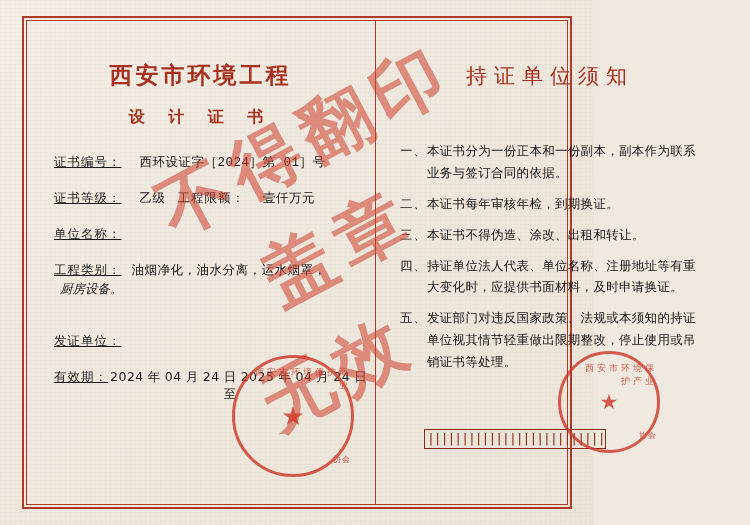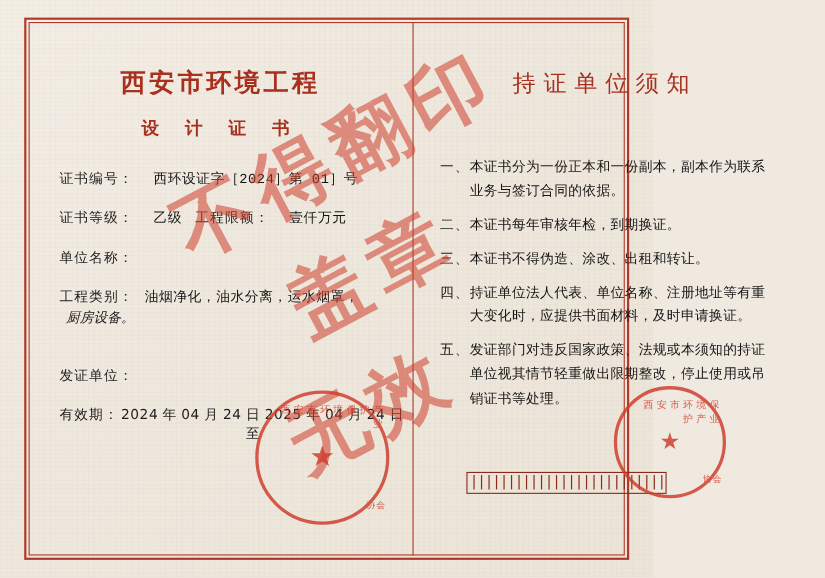--- a/index.html
+++ b/index.html
@@ -98,20 +98,21 @@
   .field-row {
     display: flex;
     align-items: baseline;
     margin-bottom: 19px;
     font-size: 12.5px;
     color: #1d1d1d;
   }
   .field-label {
     white-space: nowrap;
     letter-spacing: 1px;
+    text-decoration: underline;
   }
   .field-value {
     margin-left: 6px;
     letter-spacing: 0.5px;
     color: #141414;
     font-family: Liberation Mono, monospace;
   }
   .field-value.gap {
     margin-left: 18px;
   }

